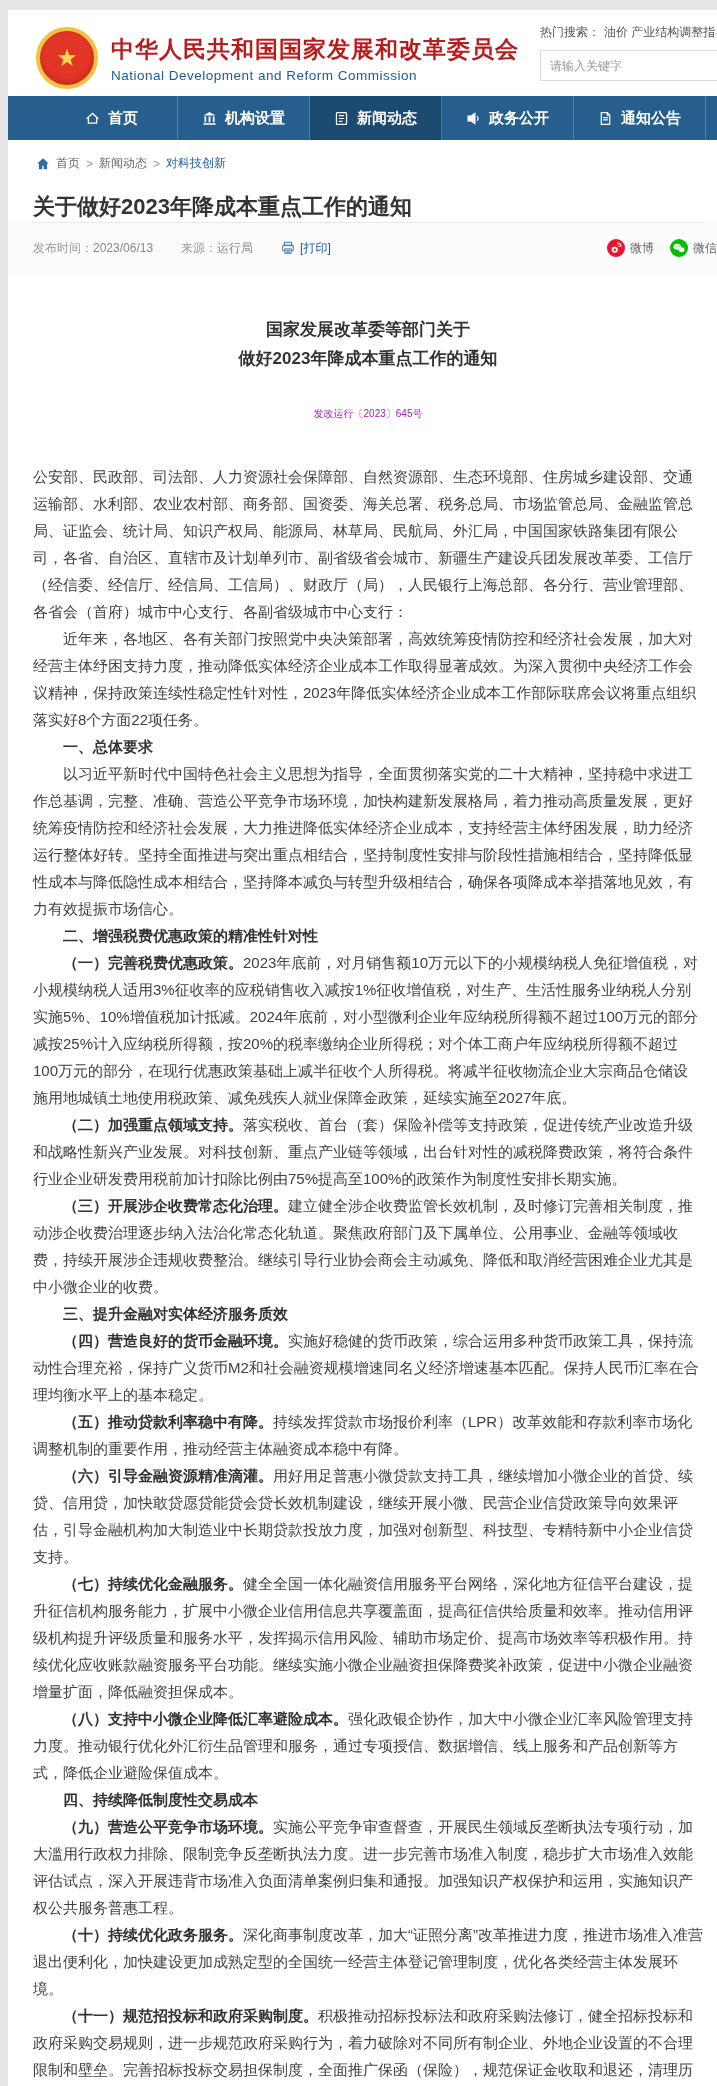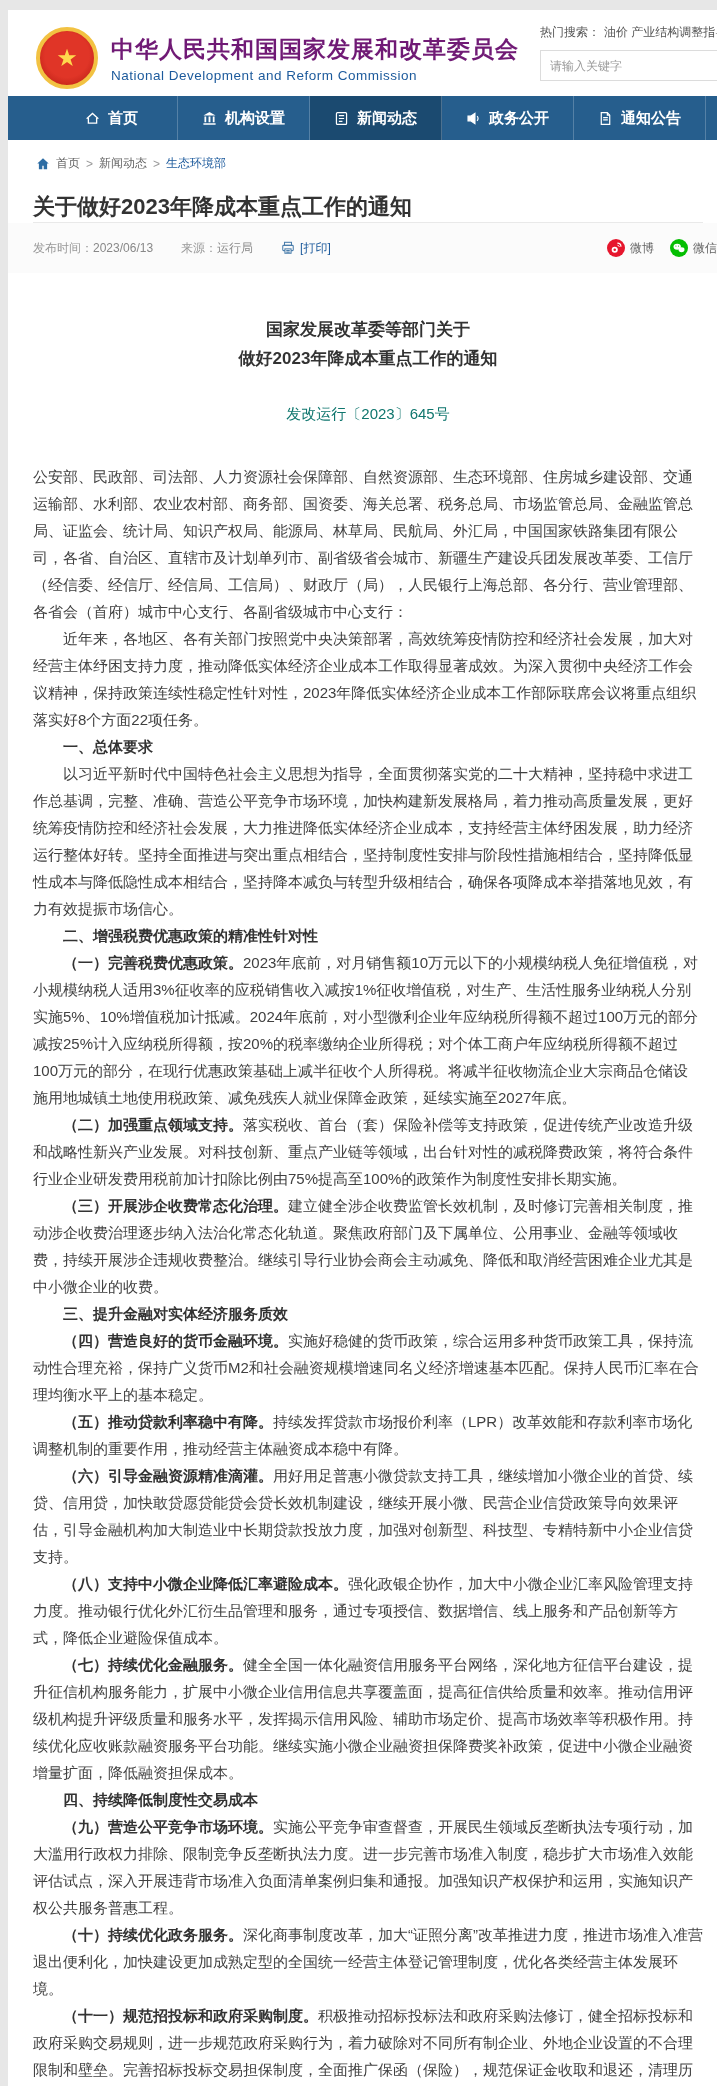--- a/index.html
+++ b/index.html
@@ -4,21 +4,21 @@
 <style>
   html,body{margin:0;padding:0;background:#e7e7e7;font-family:"Liberation Sans",sans-serif;}
   .page{position:relative;width:709px;margin:10px 0 0 8px;background:#fff;overflow:hidden;}
 
   
   .topbar{position:relative;height:86px;}
   .hotsearch{position:absolute;left:532px;top:14px;font-size:12px;color:#555;white-space:nowrap;}
   .hotsearch .terms{color:#555;margin-left:4px;cursor:pointer;}
   .logo-row{position:absolute;left:28px;top:17px;display:flex;align-items:center;gap:13px;}
   .emblem{width:54px;height:54px;border-radius:50%;background:radial-gradient(circle at 50% 45%,#e03527 55%,#b01810);border:4px solid #f2c242;color:#ffd84d;display:flex;align-items:center;justify-content:center;font-size:24px;line-height:1;flex:0 0 auto;}
-  .site-title{font-size:23px;font-weight:bold;color:#701a75;letter-spacing:1px;white-space:nowrap;}
+  .site-title{font-size:23px;font-weight:bold;color:#b91c1c;letter-spacing:1px;white-space:nowrap;}
   .site-sub{font-size:13.5px;color:#1c5a9c;margin-top:3px;letter-spacing:.5px;white-space:nowrap;}
   .search{position:absolute;left:532px;top:40px;width:200px;height:31px;border:1px solid #dcdcdc;padding:0 9px;font-size:12px;color:#333;box-sizing:border-box;outline:none;background:#fff;}
   .search::placeholder{color:#9a9a9a;}
 
   
   nav{height:44px;background:#265e8d;display:flex;align-items:stretch;}
   .nav-spacer{flex:0 0 38px;}
   .nav-item{flex:0 0 131px;display:flex;align-items:center;justify-content:center;gap:8px;color:#fff;font-size:15px;font-weight:bold;border-right:1px solid rgba(255,255,255,.22);cursor:pointer;}
   .nav-item.active{background:#1b4a70;}
   .nav-item svg{width:15px;height:15px;flex:0 0 auto;}
@@ -38,21 +38,21 @@
   .meta .mv{color:#888;margin-right:28px;}
   .meta .print{display:flex;align-items:center;gap:5px;color:#1c5a9c;cursor:pointer;}
   .meta .print svg{width:14px;height:14px;}
   .meta-share{margin-left:auto;display:flex;align-items:center;gap:16px;text-align:center;}
   .share-btn{display:flex;align-items:center;gap:5px;color:#666;cursor:pointer;}
   .share-btn svg{width:18px;height:18px;}
 
   
   .doc{padding:42px 14px 26px 25px;font-size:15px;color:#404040;line-height:27px;}
   .doc-title{text-align:center;font-size:17px;font-weight:bold;color:#333;line-height:29px;}
-  .doc-number{text-align:center;margin:27px 0 36px;font-size:15px;color:#0f766e;}
+  .doc-number{text-align:center;margin:27px 0 36px;font-size:10px;color:#a21caf;}
   .para,.address,.heading,.item{margin:0;}
   .para,.heading,.item{text-indent:2em;}
   .address{text-indent:0;}
   .heading{font-weight:bold;color:#333;}
   .item .lead{font-weight:bold;color:#333;}
 </style>
 </head>
 <body>
 
 <div class="page">
@@ -124,21 +124,21 @@
   <div class="breadcrumb" id="breadcrumb">
       <span style="display: inline-flex;">
         <svg viewBox="0 0 16 16" fill="#2e6da4">
           <path d="M8 1.5 1.5 7.4h1.8V14h3.9v-4h1.6v4h3.9V7.4h1.8z"></path>
         </svg>
       </span>
       <span class="crumb">首页</span>
       <span class="sep">&gt;</span>
       <span class="crumb">新闻动态</span>
       <span class="sep">&gt;</span>
-      <span class="crumb crumb-last">生态环境部</span>
+      <span class="crumb crumb-last">对科技创新</span>
     </div>
 
   <div class="title-wrap">
     <h1 class="page-title">关于做好2023年降成本重点工作的通知</h1>
   </div>
 
   <div class="meta">
     <span>发布时间：</span>
     <span class="mv">2023/06/13</span>
     <span>来源：</span>
@@ -186,22 +186,22 @@
         <p class="heading">一、总体要求</p>
         <p class="para">以习近平新时代中国特色社会主义思想为指导，全面贯彻落实党的二十大精神，坚持稳中求进工作总基调，完整、准确、营造公平竞争市场环境，加快构建新发展格局，着力推动高质量发展，更好统筹疫情防控和经济社会发展，大力推进降低实体经济企业成本，支持经营主体纾困发展，助力经济运行整体好转。坚持全面推进与突出重点相结合，坚持制度性安排与阶段性措施相结合，坚持降低显性成本与降低隐性成本相结合，坚持降本减负与转型升级相结合，确保各项降成本举措落地见效，有力有效提振市场信心。</p>
         <p class="heading">二、增强税费优惠政策的精准性针对性</p>
         <p class="item"><span class="lead">（一）完善税费优惠政策。</span>2023年底前，对月销售额10万元以下的小规模纳税人免征增值税，对小规模纳税人适用3%征收率的应税销售收入减按1%征收增值税，对生产、生活性服务业纳税人分别实施5%、10%增值税加计抵减。2024年底前，对小型微利企业年应纳税所得额不超过100万元的部分减按25%计入应纳税所得额，按20%的税率缴纳企业所得税；对个体工商户年应纳税所得额不超过100万元的部分，在现行优惠政策基础上减半征收个人所得税。将减半征收物流企业大宗商品仓储设施用地城镇土地使用税政策、减免残疾人就业保障金政策，延续实施至2027年底。</p>
         <p class="item"><span class="lead">（二）加强重点领域支持。</span>落实税收、首台（套）保险补偿等支持政策，促进传统产业改造升级和战略性新兴产业发展。对科技创新、重点产业链等领域，出台针对性的减税降费政策，将符合条件行业企业研发费用税前加计扣除比例由75%提高至100%的政策作为制度性安排长期实施。</p>
         <p class="item"><span class="lead">（三）开展涉企收费常态化治理。</span>建立健全涉企收费监管长效机制，及时修订完善相关制度，推动涉企收费治理逐步纳入法治化常态化轨道。聚焦政府部门及下属单位、公用事业、金融等领域收费，持续开展涉企违规收费整治。继续引导行业协会商会主动减免、降低和取消经营困难企业尤其是中小微企业的收费。</p>
         <p class="heading">三、提升金融对实体经济服务质效</p>
         <p class="item"><span class="lead">（四）营造良好的货币金融环境。</span>实施好稳健的货币政策，综合运用多种货币政策工具，保持流动性合理充裕，保持广义货币M2和社会融资规模增速同名义经济增速基本匹配。保持人民币汇率在合理均衡水平上的基本稳定。</p>
         <p class="item"><span class="lead">（五）推动贷款利率稳中有降。</span>持续发挥贷款市场报价利率（LPR）改革效能和存款利率市场化调整机制的重要作用，推动经营主体融资成本稳中有降。</p>
         <p class="item"><span class="lead">（六）引导金融资源精准滴灌。</span>用好用足普惠小微贷款支持工具，继续增加小微企业的首贷、续贷、信用贷，加快敢贷愿贷能贷会贷长效机制建设，继续开展小微、民营企业信贷政策导向效果评估，引导金融机构加大制造业中长期贷款投放力度，加强对创新型、科技型、专精特新中小企业信贷支持。</p>
+        <p class="item"><span class="lead">（七）持续优化金融服务。</span>健全全国一体化融资信用服务平台网络，深化地方征信平台建设，提升征信机构服务能力，扩展中小微企业信用信息共享覆盖面，提高征信供给质量和效率。推动信用评级机构提升评级质量和服务水平，发挥揭示信用风险、辅助市场定价、提高市场效率等积极作用。持续优化应收账款融资服务平台功能。继续实施小微企业融资担保降费奖补政策，促进中小微企业融资增量扩面，降低融资担保成本。</p>
         <p class="item"><span class="lead">（八）支持中小微企业降低汇率避险成本。</span>强化政银企协作，加大中小微企业汇率风险管理支持力度。推动银行优化外汇衍生品管理和服务，通过专项授信、数据增信、线上服务和产品创新等方式，降低企业避险保值成本。</p>
-        <p class="item"><span class="lead">（七）持续优化金融服务。</span>健全全国一体化融资信用服务平台网络，深化地方征信平台建设，提升征信机构服务能力，扩展中小微企业信用信息共享覆盖面，提高征信供给质量和效率。推动信用评级机构提升评级质量和服务水平，发挥揭示信用风险、辅助市场定价、提高市场效率等积极作用。持续优化应收账款融资服务平台功能。继续实施小微企业融资担保降费奖补政策，促进中小微企业融资增量扩面，降低融资担保成本。</p>
         <p class="heading">四、持续降低制度性交易成本</p>
         <p class="item"><span class="lead">（九）营造公平竞争市场环境。</span>实施公平竞争审查督查，开展民生领域反垄断执法专项行动，加大滥用行政权力排除、限制竞争反垄断执法力度。进一步完善市场准入制度，稳步扩大市场准入效能评估试点，深入开展违背市场准入负面清单案例归集和通报。加强知识产权保护和运用，实施知识产权公共服务普惠工程。</p>
         <p class="item"><span class="lead">（十）持续优化政务服务。</span>深化商事制度改革，加大“证照分离”改革推进力度，推进市场准入准营退出便利化，加快建设更加成熟定型的全国统一经营主体登记管理制度，优化各类经营主体发展环境。</p>
         <p class="item"><span class="lead">（十一）规范招投标和政府采购制度。</span>积极推动招标投标法和政府采购法修订，健全招标投标和政府采购交易规则，进一步规范政府采购行为，着力破除对不同所有制企业、外地企业设置的不合理限制和壁垒。完善招标投标交易担保制度，全面推广保函（保险），规范保证金收取和退还，清理历史沉淀保证金。完善招标投标全流程电子化交易技术标准和数据规范，推进CA数字证书跨区域兼容互认，不断拓展全流程电子化招标投标的广度和深度，降低企业交易成本。</p>
       </div>
 
   </div>
 
 </div>
 

